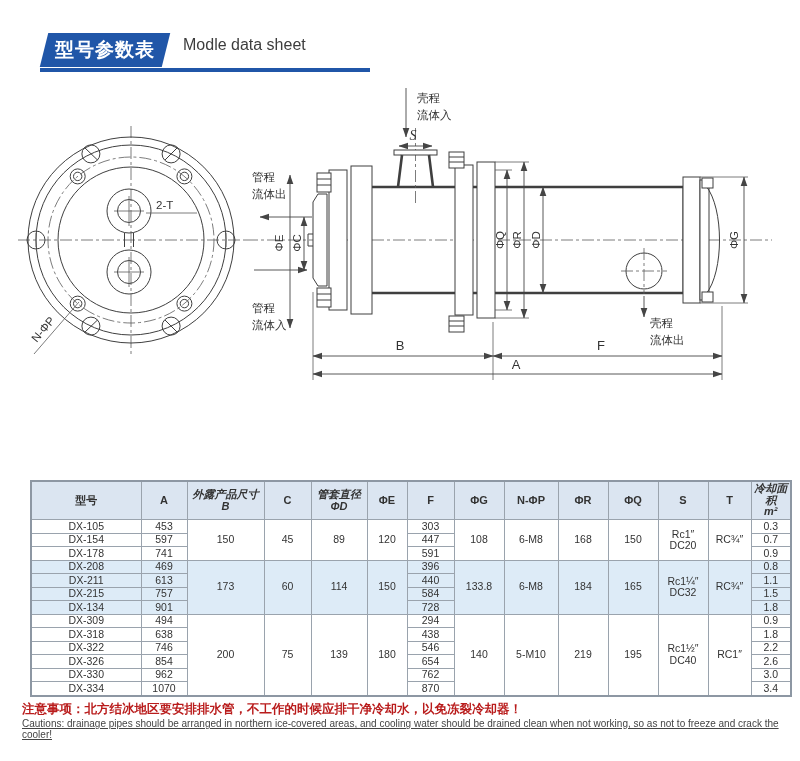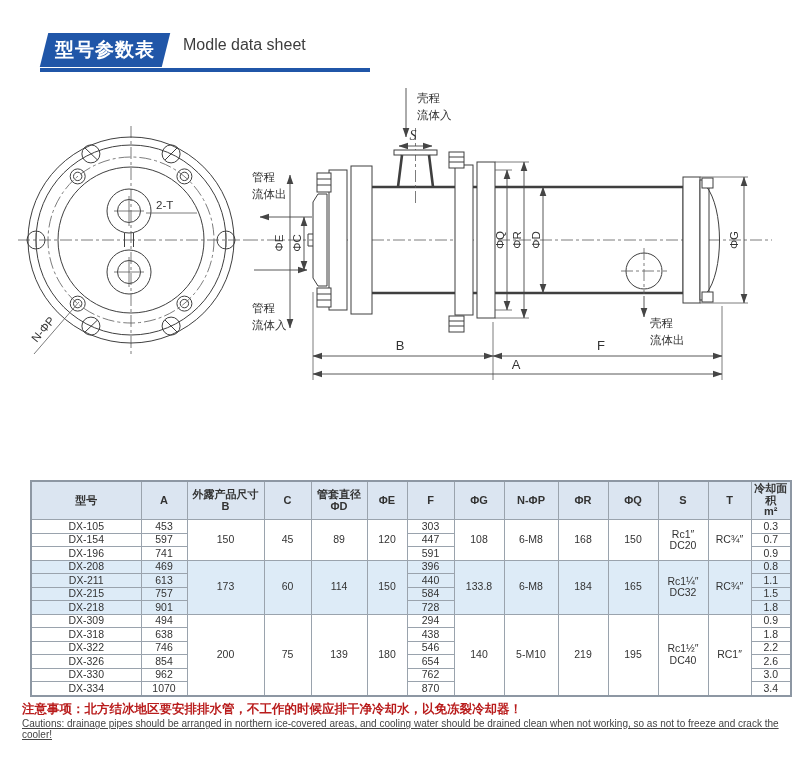--- a/index.html
+++ b/index.html
@@ -21,21 +21,21 @@
   .thin{stroke:#5a5a5a;stroke-width:.8;fill:none;}
   .wh{fill:#fff;stroke:#3f3f3f;stroke-width:1;}
   .lbl{font-size:11.5px;fill:#333;}
   .dlbl{font-size:13px;fill:#333;}
   .slbl{font-size:14px;font-style:italic;font-family:"Liberation Serif","DejaVu Serif",serif;fill:#333;}
   
   .tbl{position:absolute;left:30px;top:480px;width:760px;border-collapse:collapse;table-layout:fixed;
        font-size:10.5px;color:#333;border:2px solid #8d97a3;}
   .tbl th,.tbl td{border:1px solid #9aa3ad;text-align:center;vertical-align:middle;padding:0;line-height:1.05;}
   .tbl thead th{background:var(--table-header-bg,#dbe5f1);height:37px;font-size:11px;font-weight:bold;}
-  .tbl thead .h1,.tbl thead .h2{display:block;}
+  .tbl thead .h1,.tbl thead .h2{display:block;font-style:italic;}
   .tbl tbody td{height:12.5px;background:#fff;}
   .tbl tbody.hl td{background:var(--row-highlight-bg,#ddebf7);margin-top:12px;}
   .sl{display:block;}
   
   .note-cn{position:absolute;left:22px;top:701px;font-size:12.5px;font-weight:bold;color:#b91c1c;}
   .note-en{position:absolute;left:22px;top:718px;font-size:10px;color:#444;text-decoration:underline;}
 </style>
 </head>
 <body>
 
@@ -268,21 +268,21 @@
         <td rowspan="3">RC¾″</td>
         <td>0.3</td>
       </tr>
       <tr>
         <td>DX-154</td>
         <td>597</td>
         <td>447</td>
         <td>0.7</td>
       </tr>
       <tr>
-        <td>DX-196</td>
+        <td>DX-178</td>
         <td>741</td>
         <td>591</td>
         <td>0.9</td>
       </tr>
     </tbody>
 
     <tbody class="hl">
       <tr>
         <td>DX-208</td>
         <td>469</td>
@@ -308,21 +308,21 @@
         <td>440</td>
         <td>1.1</td>
       </tr>
       <tr>
         <td>DX-215</td>
         <td>757</td>
         <td>584</td>
         <td>1.5</td>
       </tr>
       <tr>
-        <td>DX-218</td>
+        <td>DX-134</td>
         <td>901</td>
         <td>728</td>
         <td>1.8</td>
       </tr>
     </tbody>
 
     <tbody>
       <tr>
         <td>DX-309</td>
         <td>494</td>

